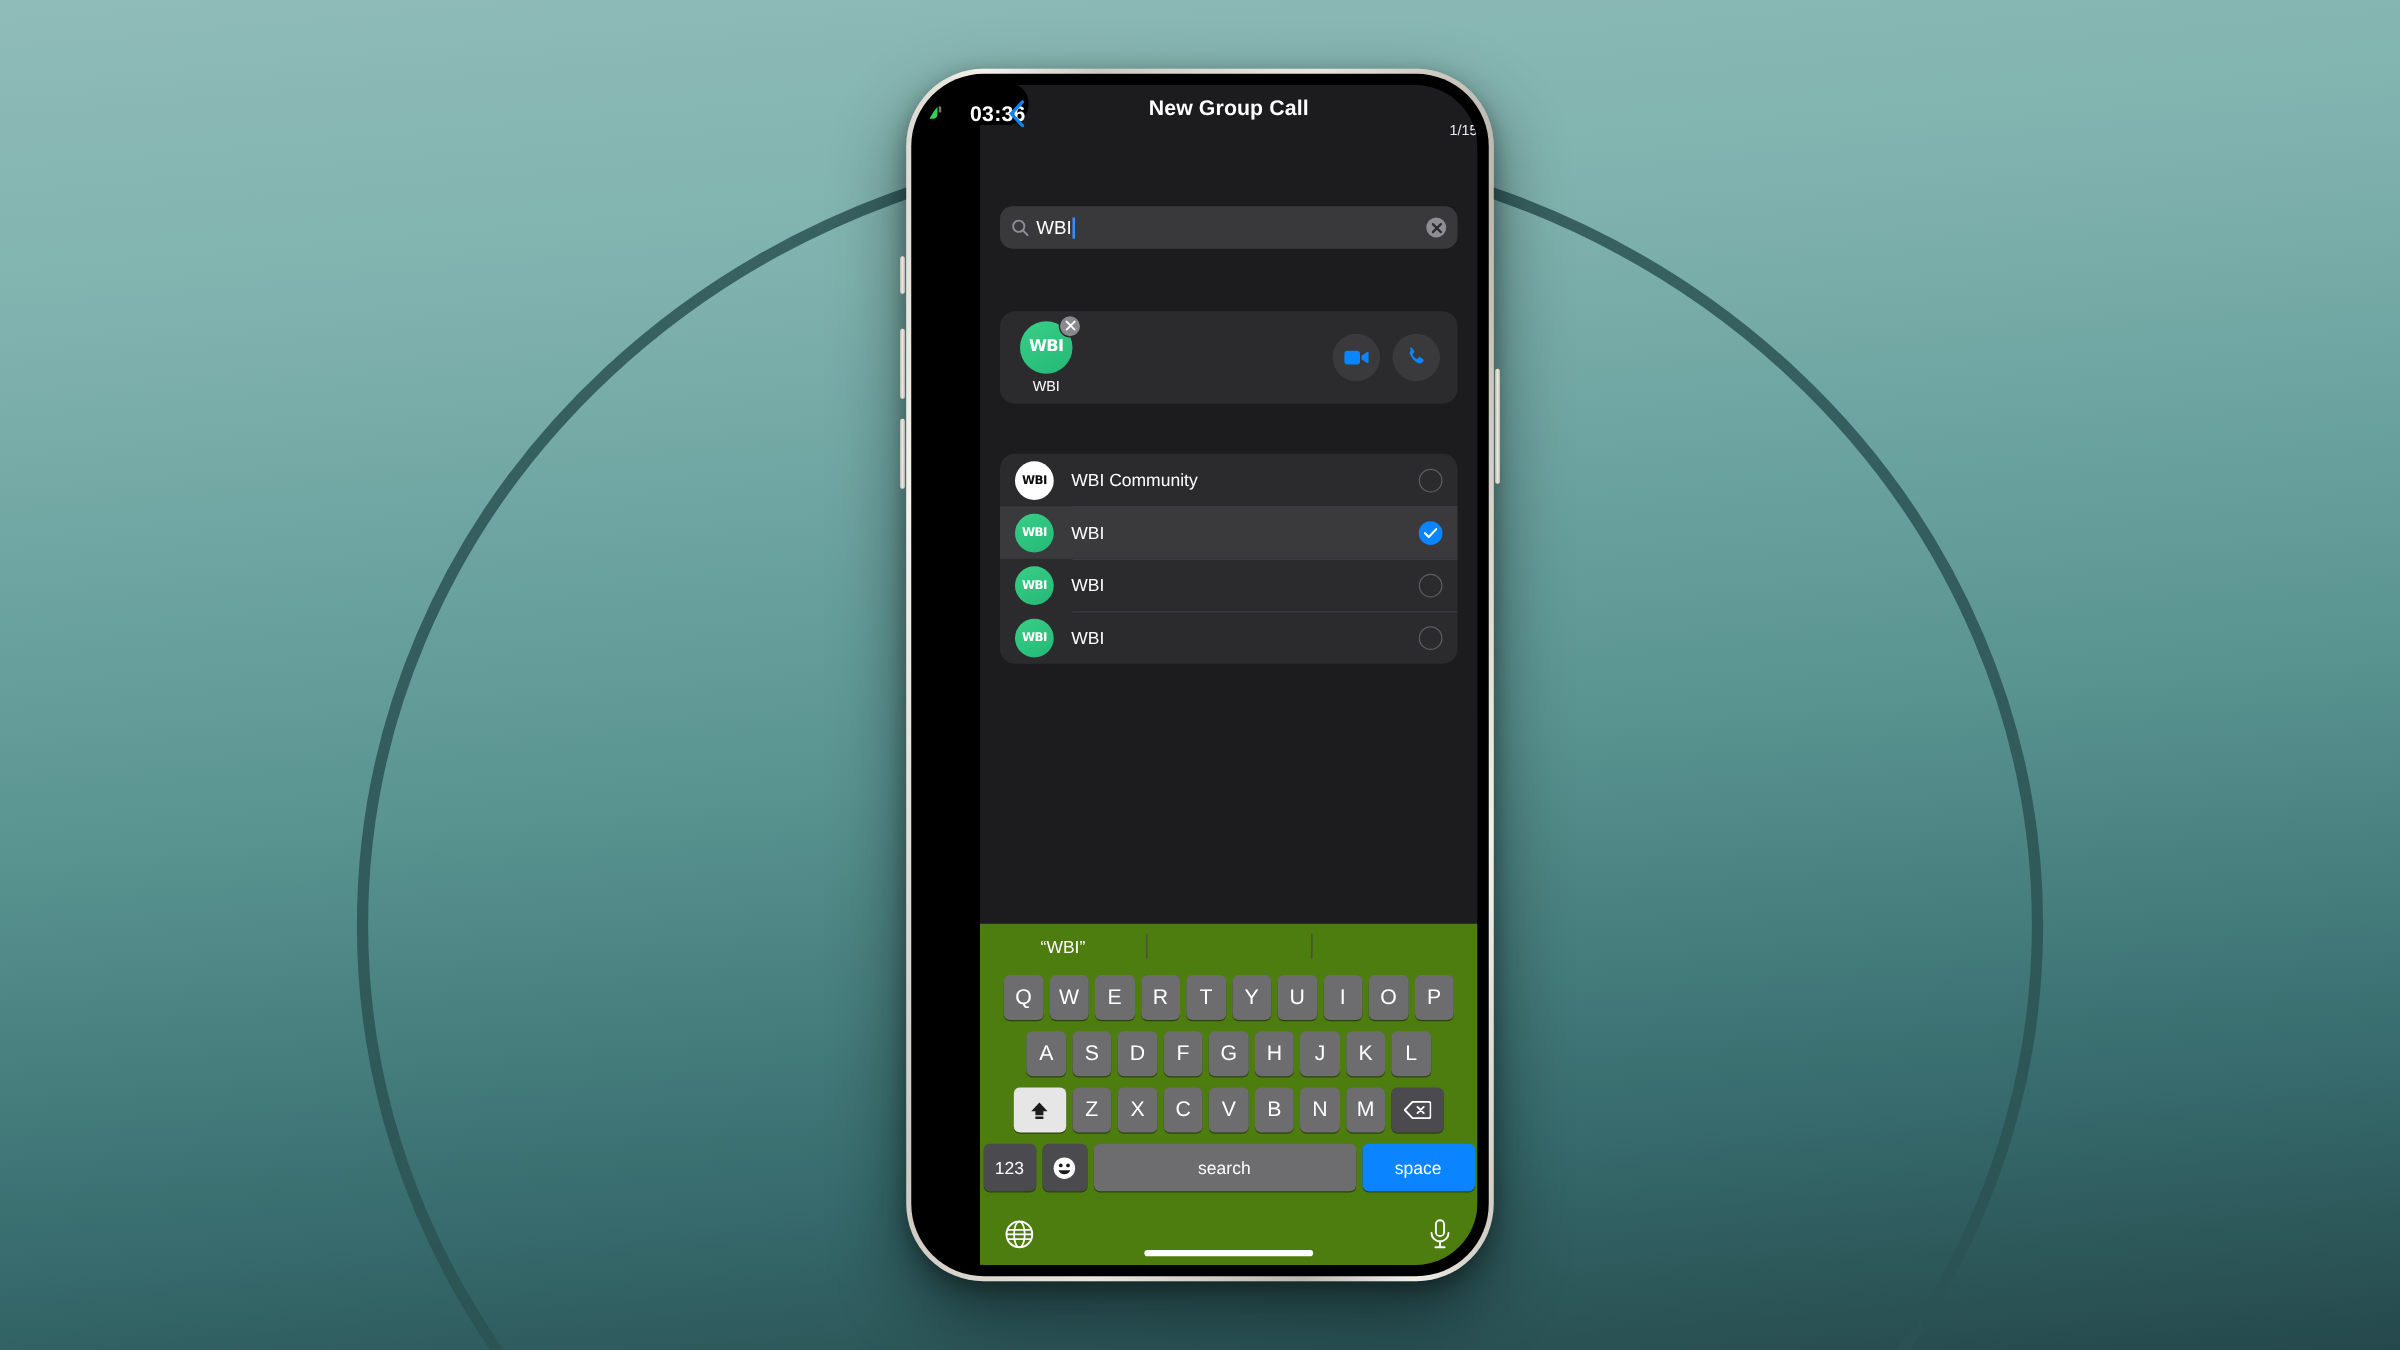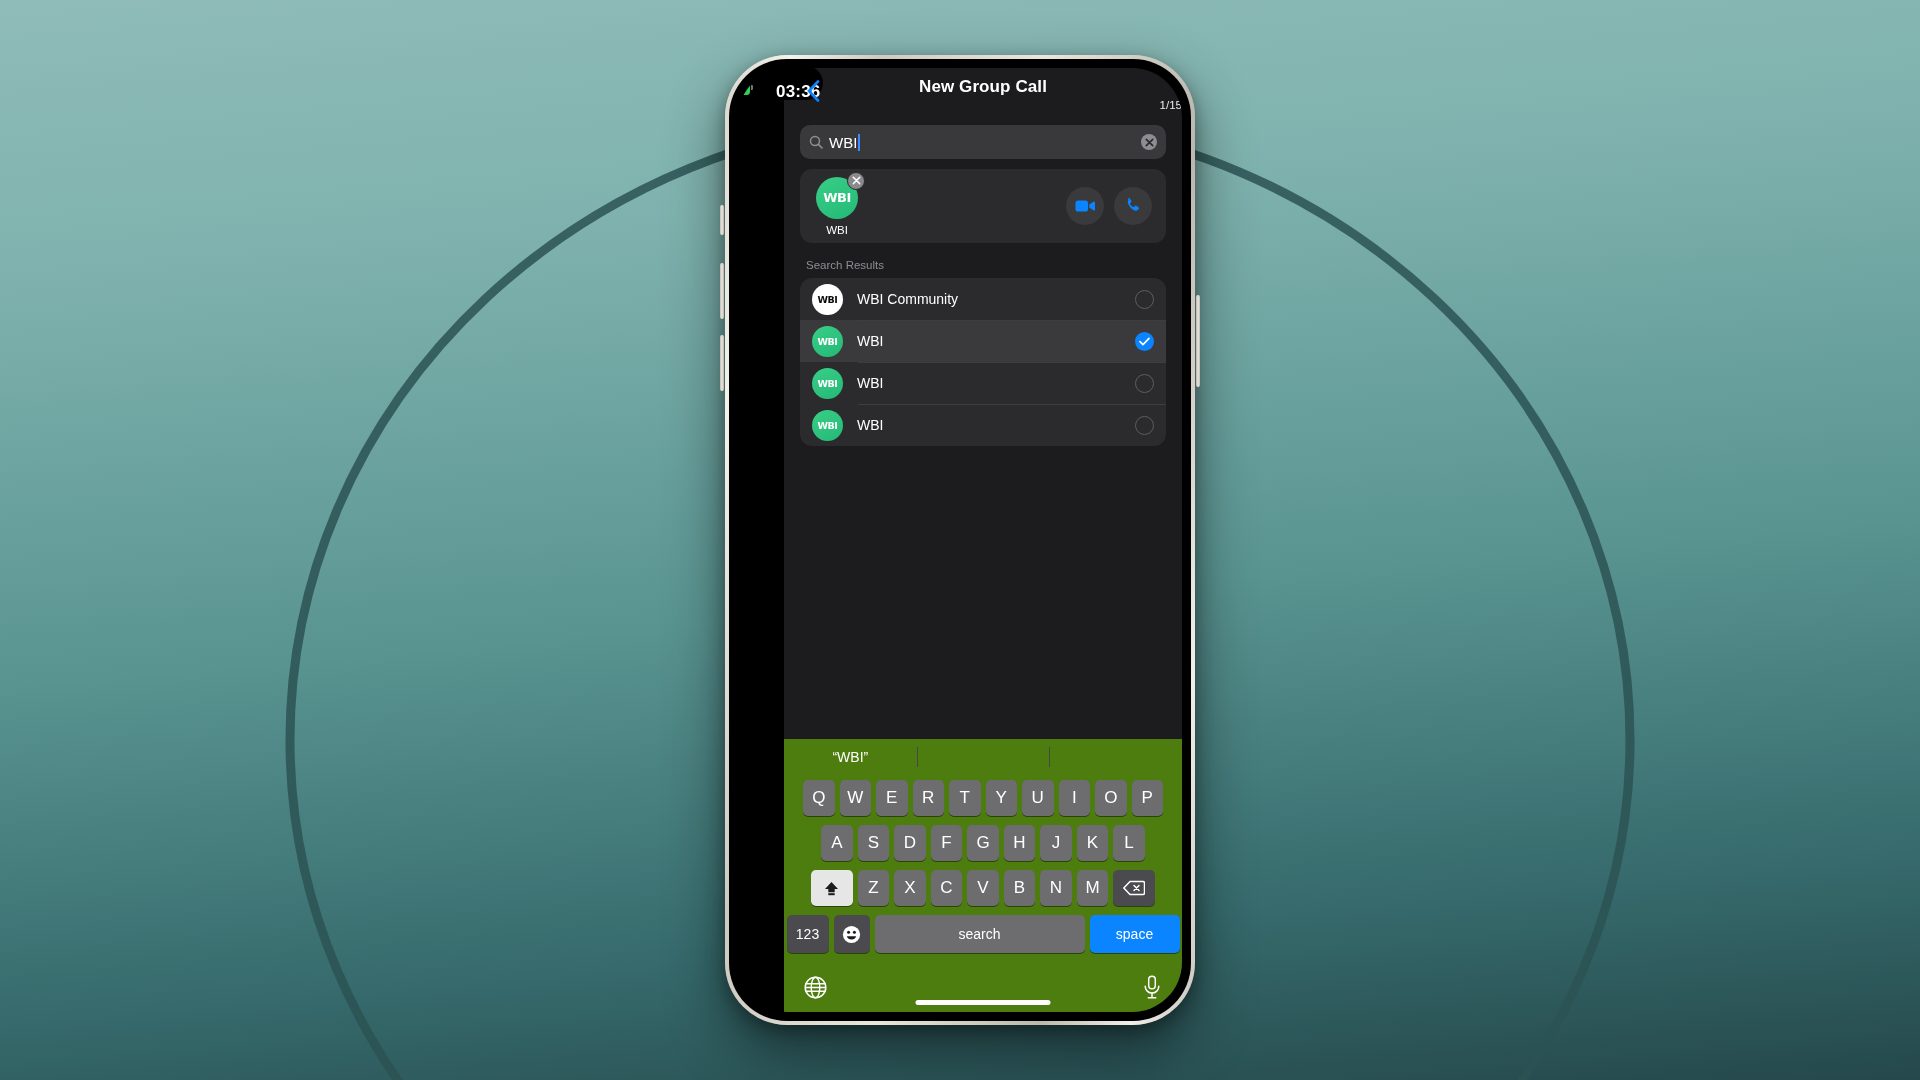--- a/index.html
+++ b/index.html
@@ -62,21 +62,21 @@
     border-radius:3.5px; background:#31d158; color:#000;
     font-size:9.5px; font-weight:700; letter-spacing:-.2px; position:relative;
   }
   #battery::after {
     content:""; position:absolute; right:-3px; top:4px; width:2px; height:5px;
     background:rgba(255,255,255,.45); border-radius:0 1px 1px 0;
   }
   #battery .bolt { margin-left:1px; font-size:10px; line-height:1; }
 
   
-  #app { flex:1; background:#1c1c1e; display:flex; flex-direction:column; min-height:0; }
+  #app { flex:1; background:#1c1c1e; display:flex; flex-direction:column; min-height:0;gap:40px; }
   #nav-bar { position:relative; padding:9px 0 8px; flex:0 0 auto; }
   #back-button {
     position:absolute; left:14px; top:8px; width:30px; height:30px;
     display:flex; align-items:center; justify-content:center; cursor:pointer;
   }
   #nav-title { text-align:center; color:#fff; font-size:17px; font-weight:700; letter-spacing:.1px; }
   #nav-subtitle { text-align:right; color:#ebebf0; font-size:11.5px; margin-top:2px; }
 
   
   #search-wrap { padding:6px 16px 8px; flex:0 0 auto; }
@@ -265,21 +265,20 @@
             </svg>
           </div>
           <div class="round-action">
             <svg width="18" height="18" viewBox="0 0 18 18">
               <path d="M4.1 1.4c.5-.5 1.3-.4 1.7.2l1.5 2.2c.3.5.2 1.1-.2 1.5l-.9.8c-.2.2-.3.5-.1.8.7 1.3 1.8 2.4 3.1 3.1.3.2.6.1.8-.1l.8-.9c.4-.4 1-.5 1.5-.2l2.2 1.5c.6.4.7 1.2.2 1.7l-1 1c-.8.8-2 1-3 .6C7.9 12.3 5.7 10.1 4 6.4c-.5-1.1-.3-2.3.6-3.1l-.5-1.9z" fill="#0a84ff"></path>
             </svg>
           </div>
         </div>
       </div>
 
-      <div id="results-header">Search Results</div>
       <div id="results-card">
             <div class="result-row">
               <div class="avatar white">
                 <span class="logo">WBI</span>
               </div>
               <span class="result-name">WBI Community</span>
               <span class="check off"></span>
             </div>
             <div class="result-row selected">
               <div class="avatar green">

